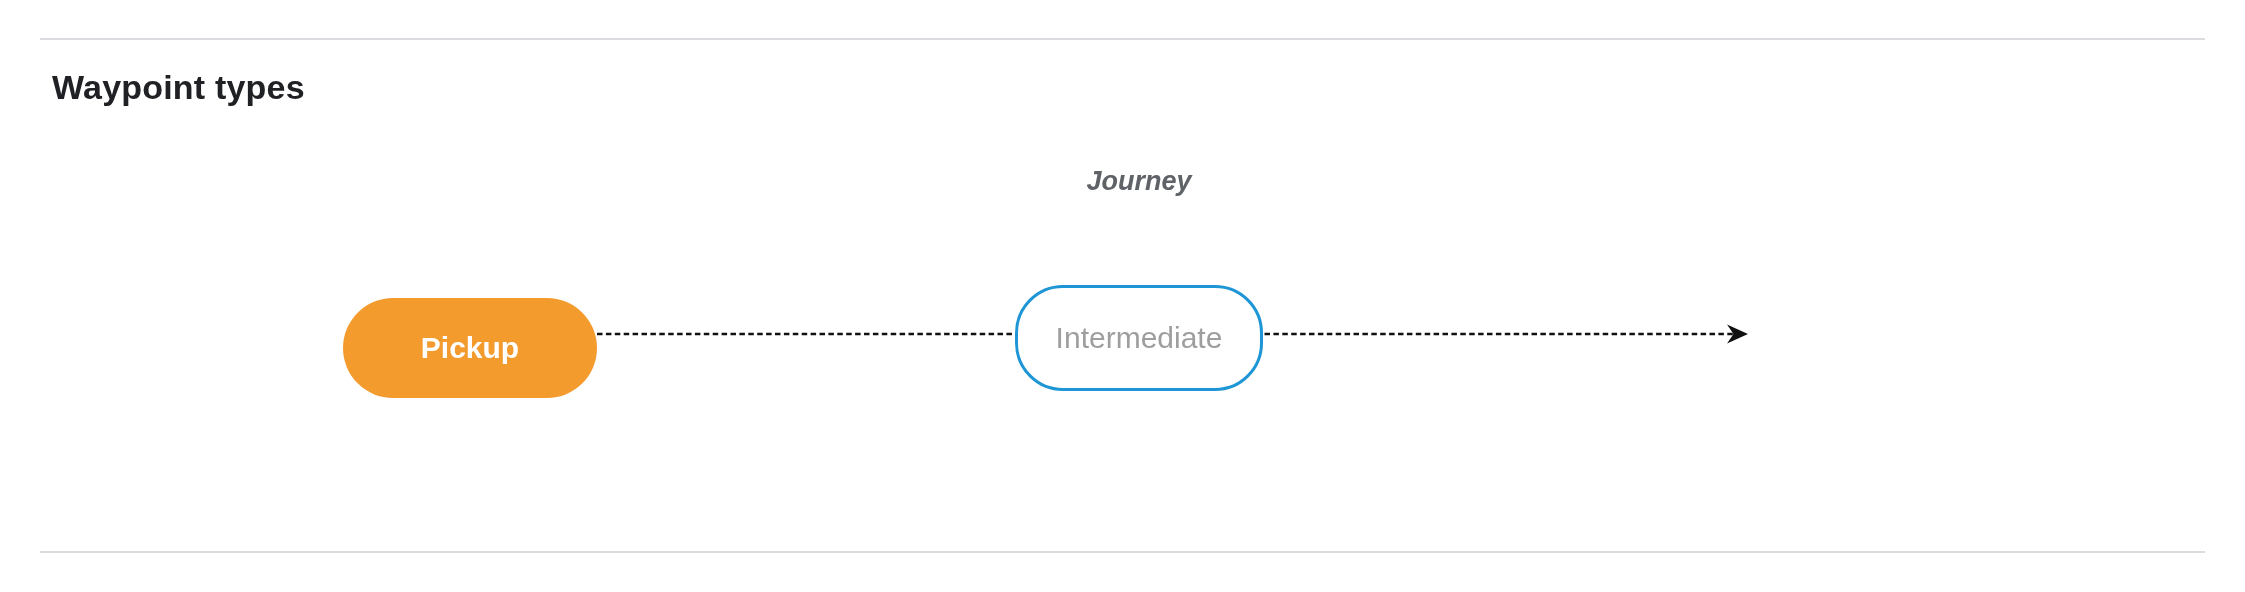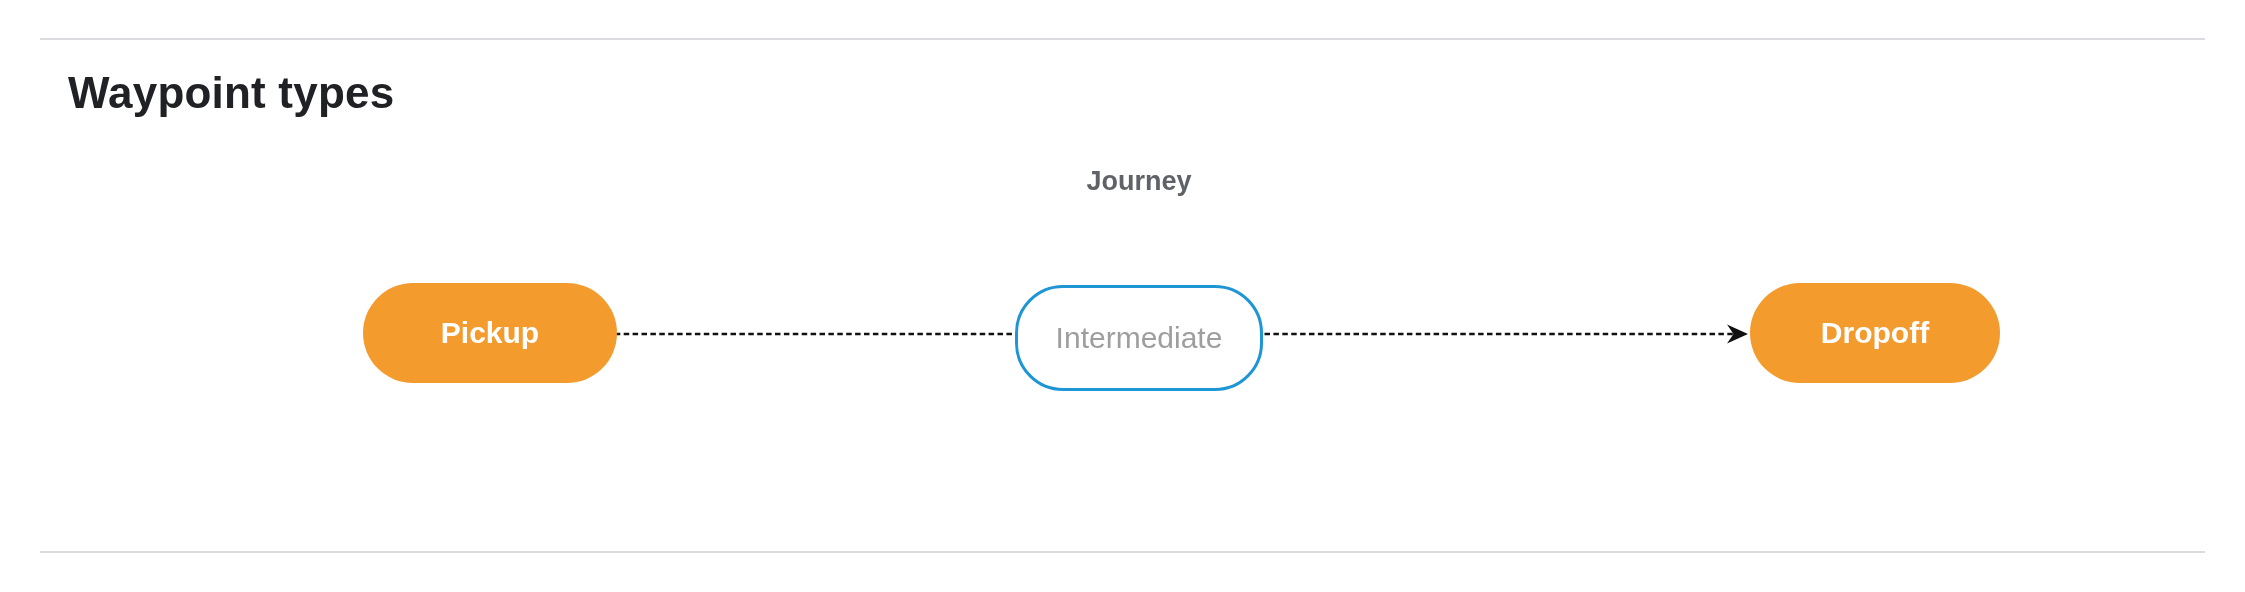--- a/index.html
+++ b/index.html
@@ -15,36 +15,37 @@
   .divider {
     position: absolute;
     left: 40px; width: 2165px; height: 2px;
     background: var(--divider-color, #dadce0);
   }
   .divider.top { top: 38px; }
   .divider.bottom { top: 551px; }
 
   .page-title {
     position: absolute;
-    left: 68px; top: 68px;
-    font-size: 44px;
+    left: 52px; top: 68px;
+    font-size: 34px;
     font-weight: 700;
     letter-spacing: 0.2px;
     color: var(--title-color, #202124);
     white-space: nowrap;
   }
 
   .journey-label {
     position: absolute;
     left: 1015px; top: 166px; width: 248px;
     text-align: center;
     font-size: 27px;
     font-weight: 700;
     color: var(--journey-color, #5f6368);
     white-space: nowrap;
+    font-style: italic;
   }
 
   .edge-layer {
     position: absolute; left: 0; top: 0;
     width: 2245px; height: 592px;
     z-index: 1;
   }
   .edge-layer .edge-line {
     stroke: var(--edge-color, #111111);
     stroke-width: 2.7;
@@ -73,21 +74,21 @@
     font-weight: 700;
   }
   .node.intermediate {
     background: #ffffff;
     border: 3px solid var(--intermediate-border, #1e96d6);
     color: var(--intermediate-text, #9e9e9e);
     font-weight: 500;
     top: 285px; height: 106px;
     border-radius: 48px;
   }
-  .node.pickup   { left: 363px;  width: 254px; }
+  .node.pickup   { left: 343px;  width: 254px; margin-top: 15px; }
   .node.intermediate { left: 1015px; width: 248px; }
   .node.dropoff  { left: 1750px; width: 250px; }
 </style>
 </head>
 <body>
 
 <div class="stage">
 
   <div class="divider top"></div>
 
@@ -101,19 +102,16 @@
   </svg>
 
   <div class="node terminal pickup">
     <span>Pickup</span>
   </div>
 
   <div class="node intermediate">
     <span>Intermediate</span>
   </div>
 
-  <div class="node terminal dropoff">
-    <span>Dropoff</span>
-  </div>
 
   <div class="divider bottom"></div>
 
 </div>
 
 </body></html>

